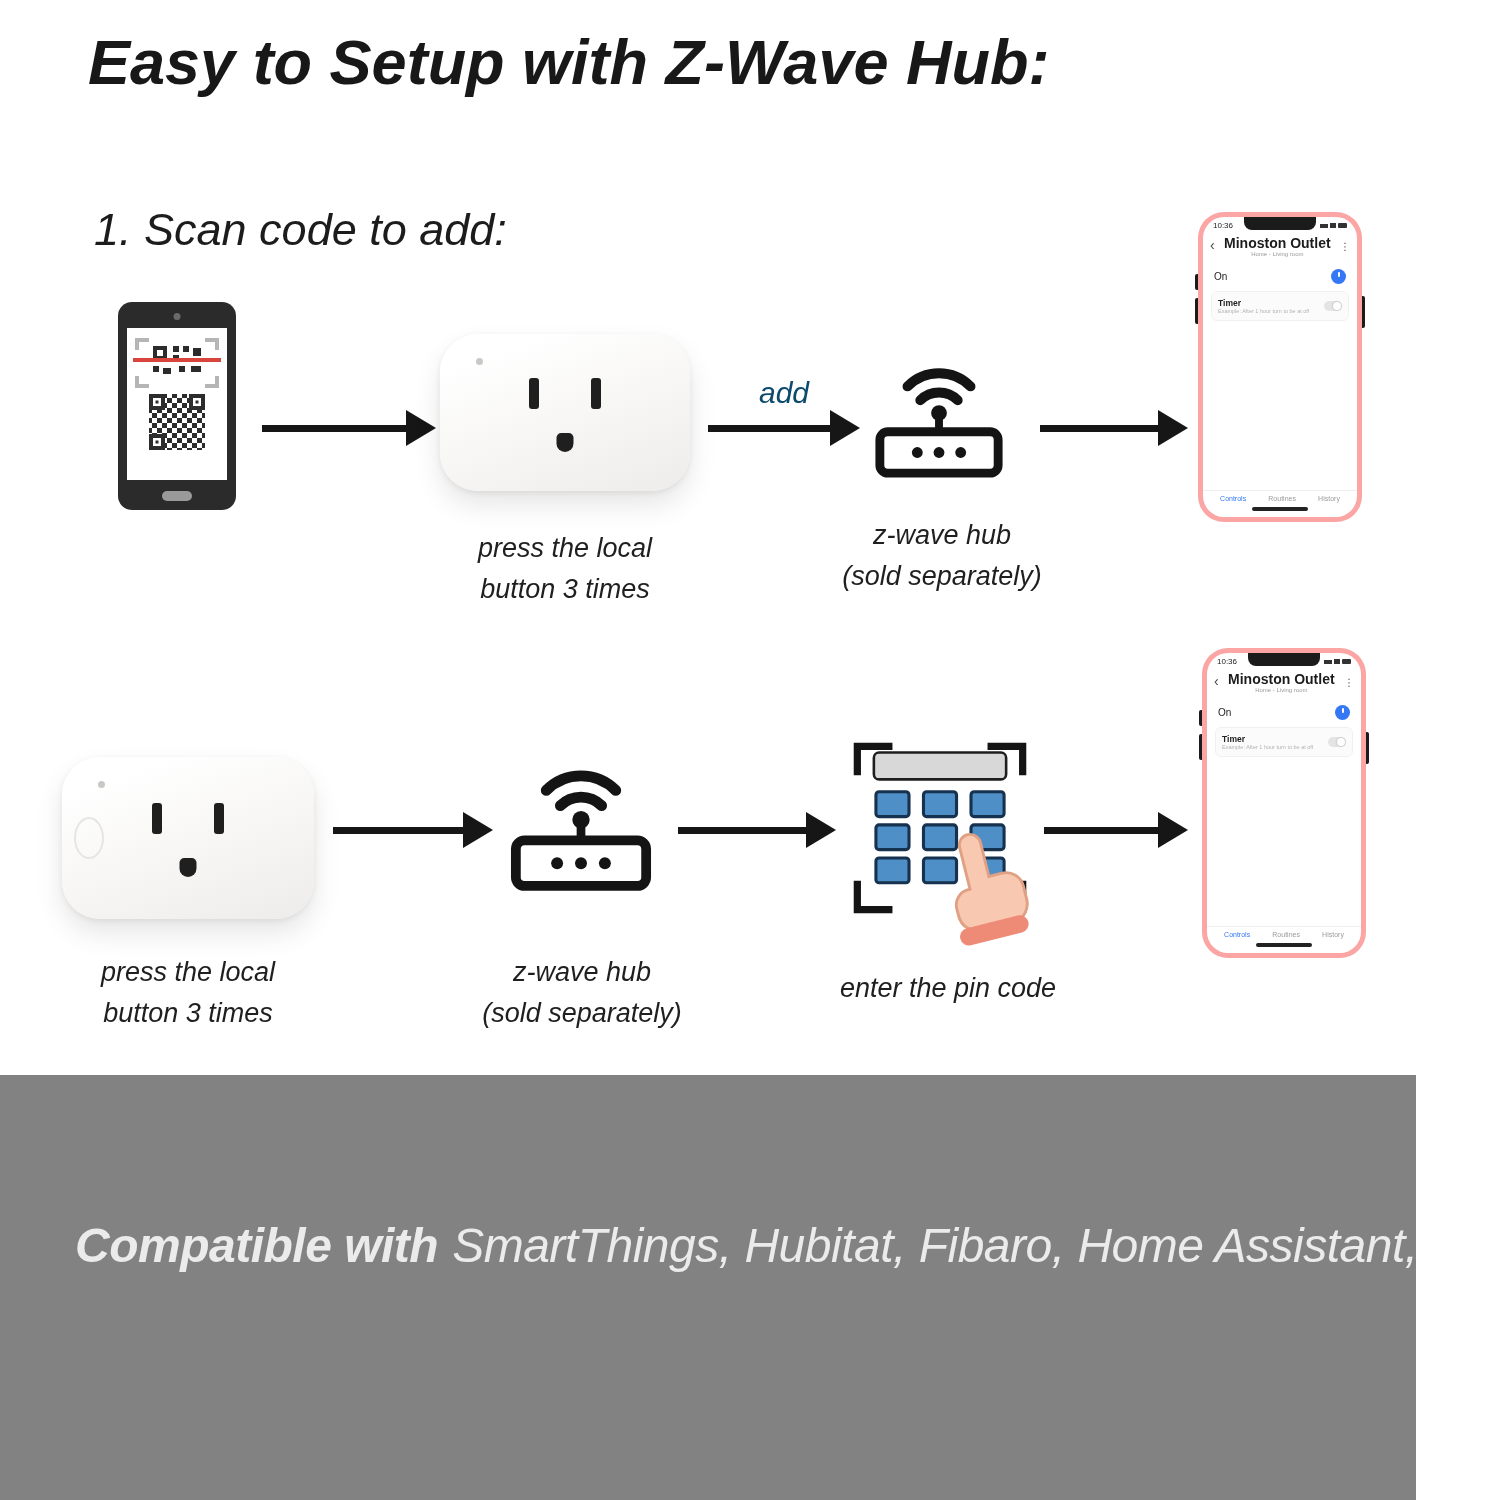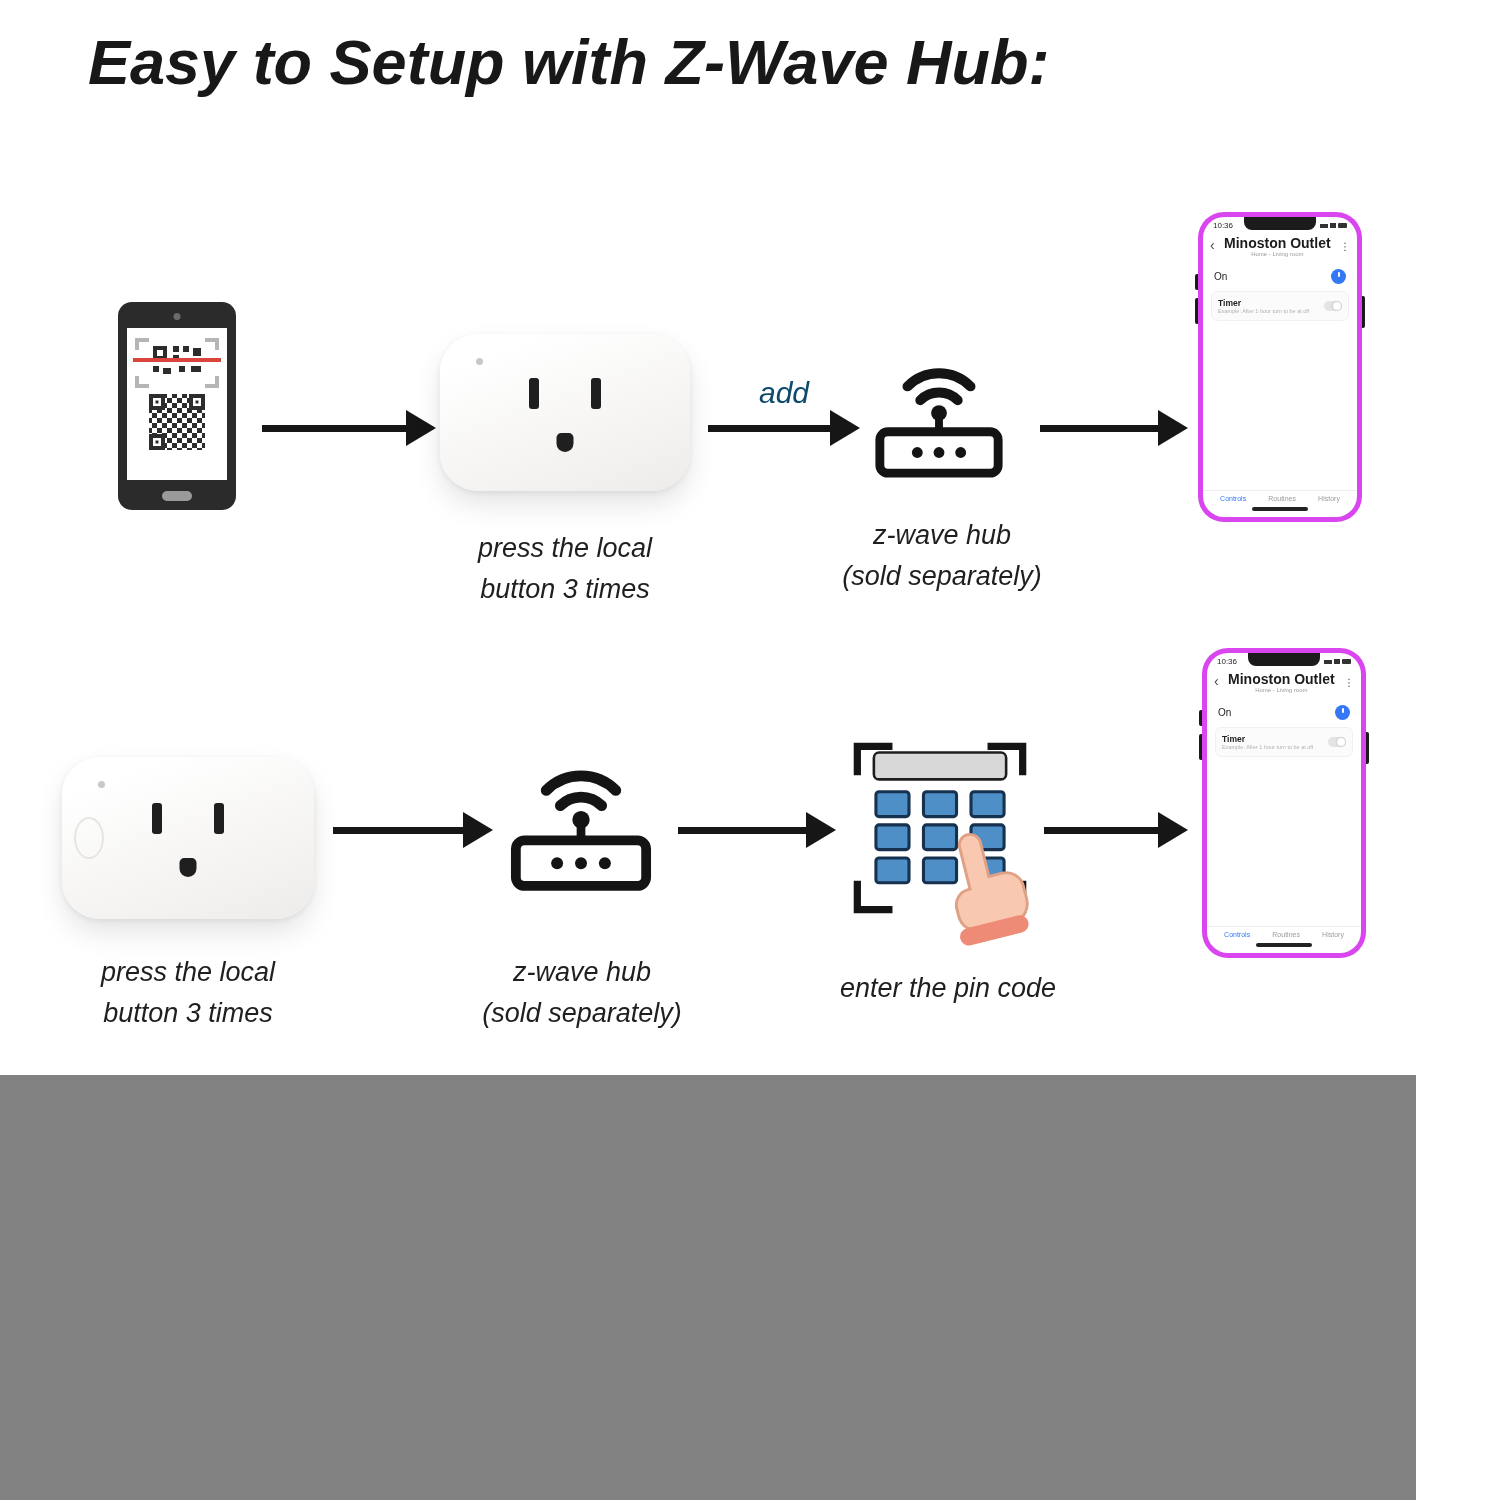--- a/index.html
+++ b/index.html
@@ -58,21 +58,21 @@
   .hub2 { left:505px; top:750px; width:152px; height:146px; }
   .hub svg { width:100%; height:100%; display:block; }
 
   
   .keypad { position:absolute; left:846px; top:736px; width:188px; height:230px; }
   .keypad > svg.pad { width:188px; height:186px; display:block; }
   .hand { position:absolute; left:78px; top:84px; width:118px; height:146px; transform:rotate(-14deg); }
   .hand svg { width:100%; height:100%; display:block; }
 
   
-  .phone { position:absolute; background:#d946ef; border-radius:26px; padding:5px; }
+  .phone { position:absolute; background:#fca5a5; border-radius:26px; padding:5px; }
   .phone1 { left:1198px; top:212px; width:164px; height:310px; }
   .phone2 { left:1202px; top:648px; width:164px; height:310px; }
   .phone-notch { position:absolute; top:5px; left:50%; transform:translateX(-50%); width:72px; height:13px; background:#1b1b1b; border-radius:0 0 8px 8px; z-index:3; }
   .phone-btn { position:absolute; background:#1b1b1b; }
   .pb-r  { right:-3px; top:84px; width:3px; height:32px; border-radius:0 2px 2px 0; }
   .pb-l1 { left:-3px; top:62px; width:3px; height:16px; border-radius:2px 0 0 2px; }
   .pb-l2 { left:-3px; top:86px; width:3px; height:26px; border-radius:2px 0 0 2px; }
   .phone-screen { position:relative; width:100%; height:100%; background:#fff; border-radius:21px; overflow:hidden; display:flex; flex-direction:column; }
   .ph-status { display:flex; justify-content:space-between; align-items:center; padding:4px 10px 0; font-size:8px; color:#222; }
   .ph-sticons { display:flex; gap:2px; align-items:flex-end; }
@@ -106,20 +106,21 @@
   .footer-bold { font-weight:bold; }
   .fl1 .rest { margin-left:14px; }
 </style>
 </head>
 <body>
 
 <div class="canvas">
 
   <div class="page-title">Easy to Setup with Z-Wave Hub:</div>
 
+  <div class="sec-heading sec1">1. Scan code to add:</div>
 
   <div class="qrphone">
     <div class="qr-cam"></div>
     <div class="qr-screen">
       <svg viewBox="0 0 100 152" width="100%" height="100%" preserveAspectRatio="none">
         <g stroke="#b5b5b5" stroke-width="4" fill="none">
           <path d="M10 22 V12 H22"></path>
           <path d="M78 12 H90 V22"></path>
           <path d="M10 48 V58 H22"></path>
           <path d="M90 48 V58 H78"></path>
@@ -369,14 +370,17 @@
     <div>press the local</div>
     <div>button 3 times</div>
   </div>
   <div class="caption cap-hub2">
     <div>z-wave hub</div>
     <div>(sold separately)</div>
   </div>
   <div class="caption cap-pin">enter the pin code</div>
 
   <div class="footer-band"></div>
+  <div class="footer-line fl1">
+    <span class="footer-bold">Compatible with</span><span class="rest">SmartThings, Hubitat, Fibaro, Home Assistant,</span>
+  </div>
 
 </div>
 
 </body></html>

